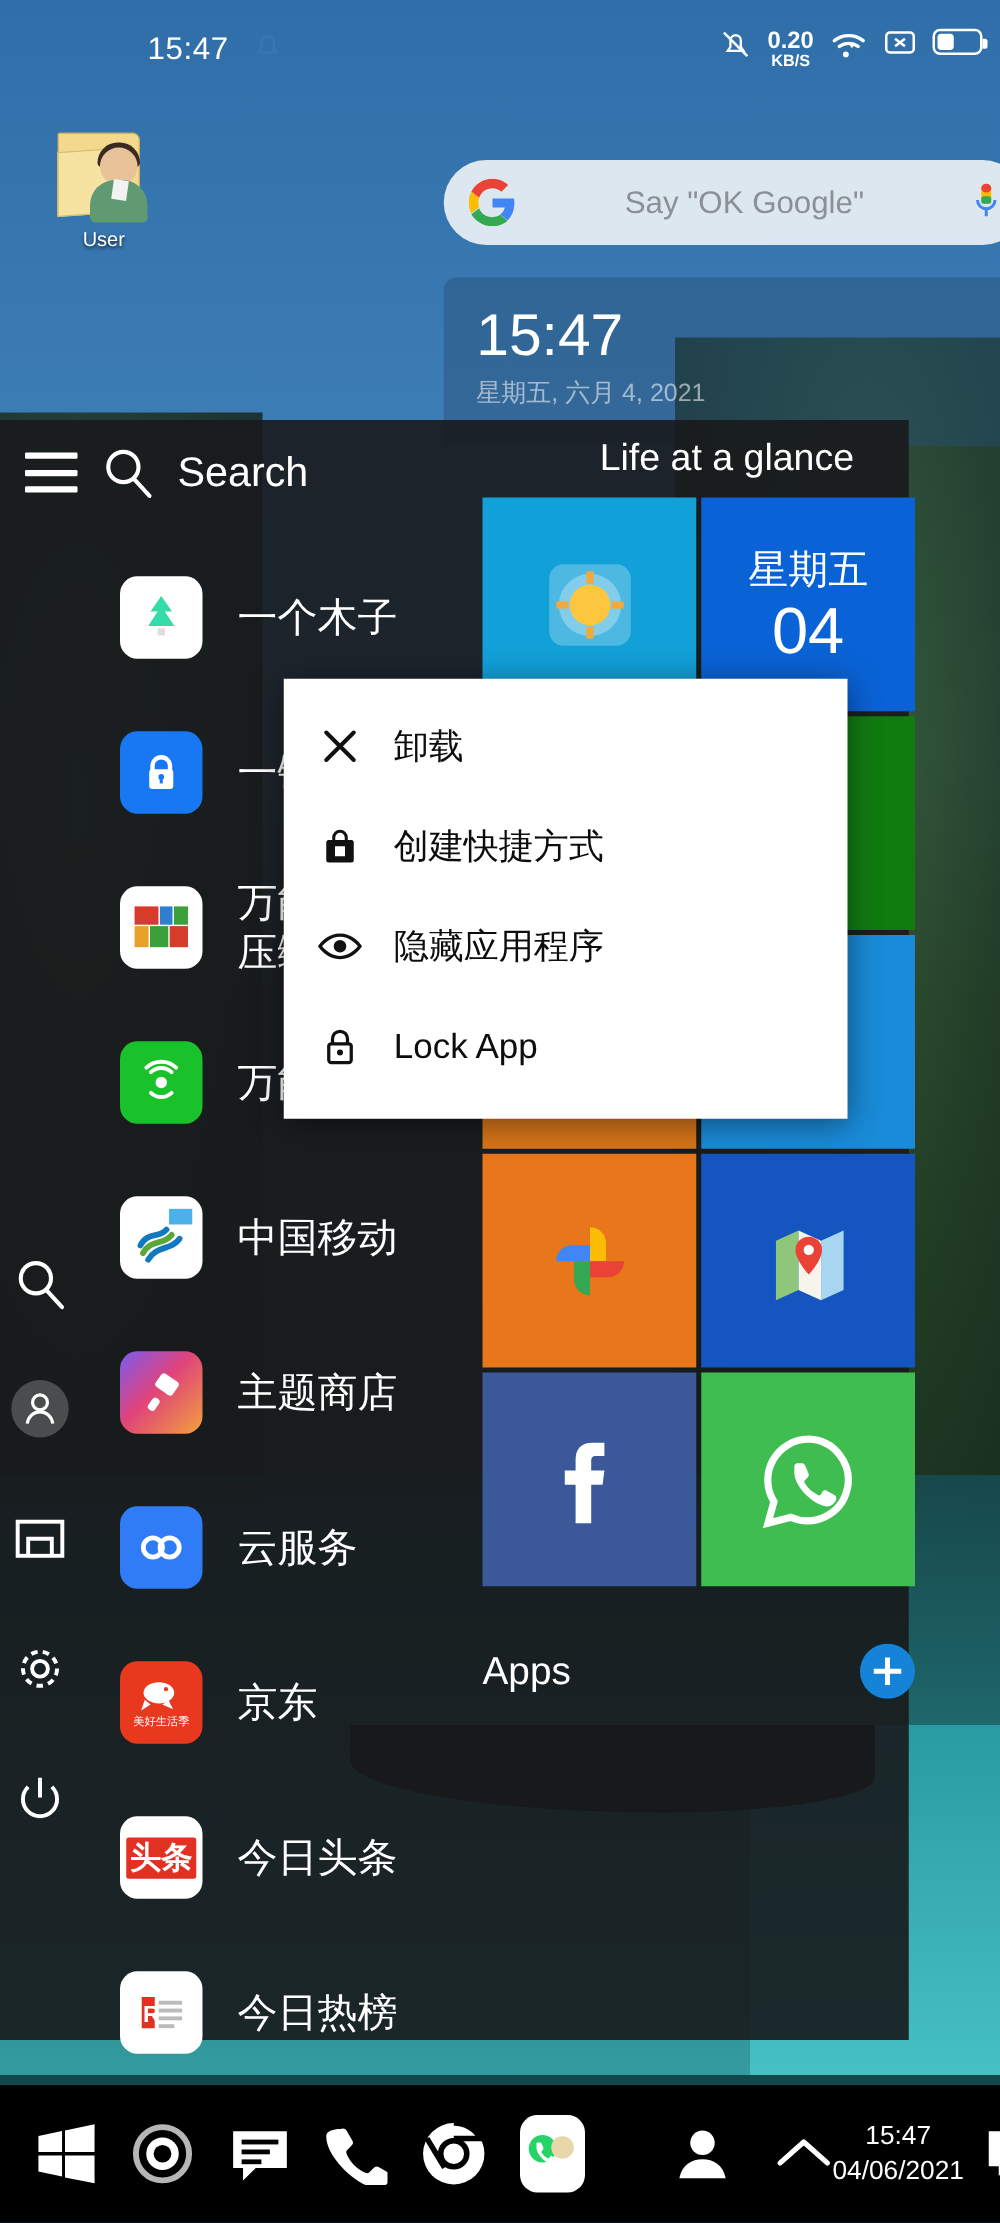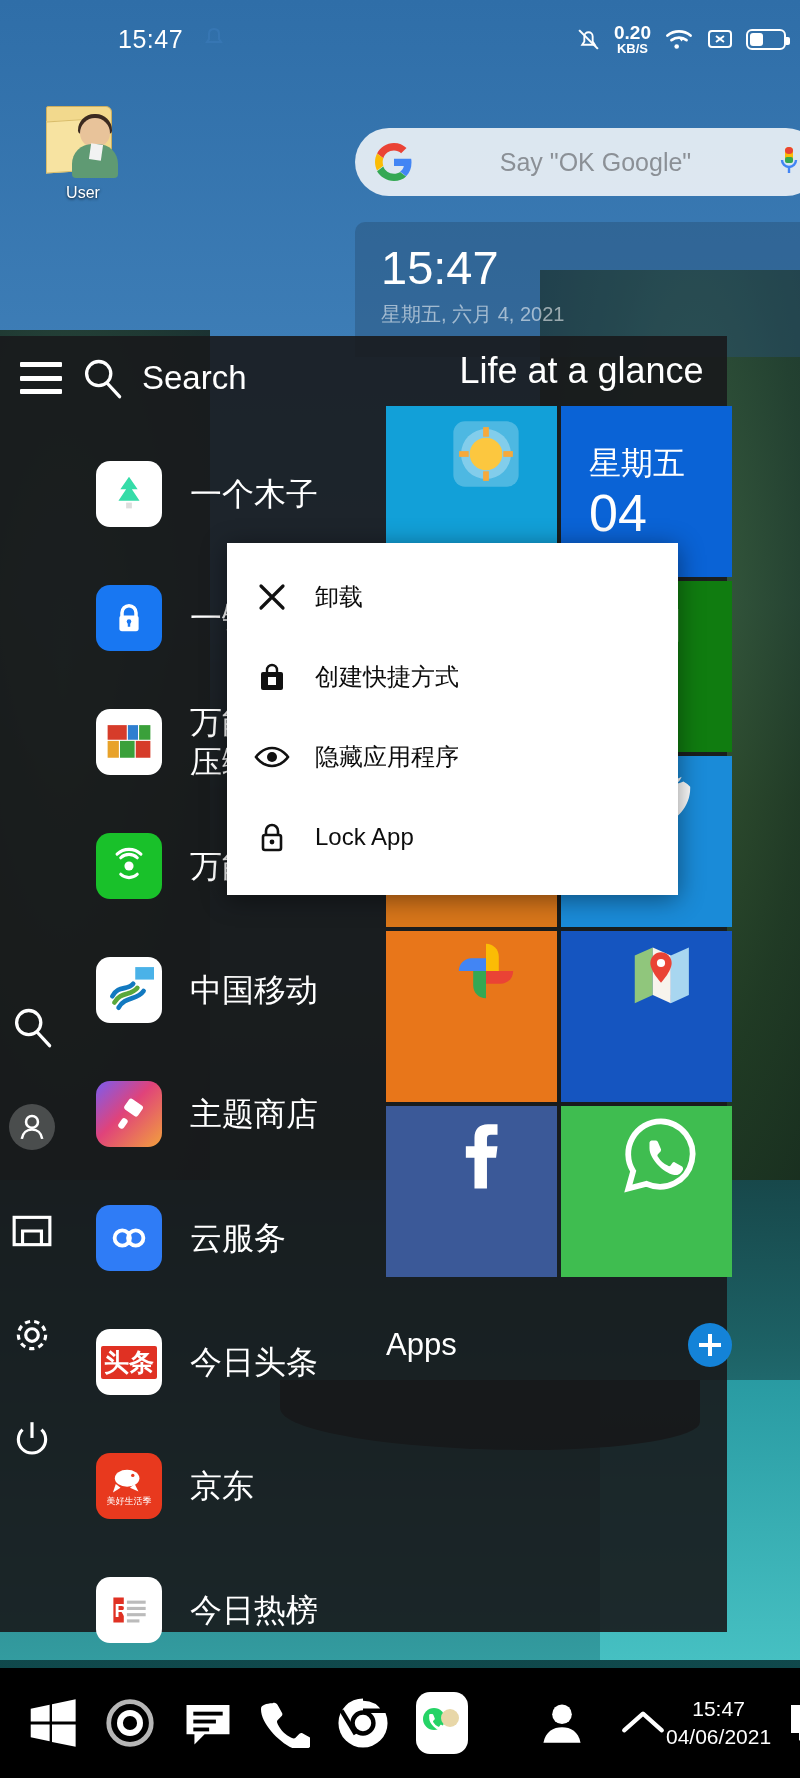--- a/index.html
+++ b/index.html
@@ -40,21 +40,21 @@
     opacity:.9;
   }
 
   
   #statusbar {
     position:absolute; left:0; top:0; width:800px; height:78px;
     display:flex; align-items:center; color:#fff;
   }
   #sb-time { margin-left:118px; font-size:25px; letter-spacing:.5px; }
   #sb-bell-blue { margin-left:22px; width:18px; height:22px; opacity:.45; }
-  #sb-right { margin-left:auto; margin-right:14px; display:flex; align-items:center; gap:13px; }
+  #sb-right { margin-left:auto; margin-right:14px; display:flex; align-items:flex-start; gap:13px; }
   .sb-ico { display:block; }
   #sb-net { text-align:center; line-height:1.0; }
   #sb-net .n1 { font-size:19px; font-weight:bold; display:block; }
   #sb-net .n2 { font-size:13px; font-weight:bold; display:block; }
   #sb-batt { width:40px; height:21px; border:2.5px solid #fff; border-radius:6px; position:relative; }
   #sb-batt::after { content:""; position:absolute; right:-6px; top:6px; width:4px; height:8px; background:#fff; border-radius:0 2px 2px 0; }
   #sb-batt i { position:absolute; left:2px; top:2px; bottom:2px; width:13px; background:#fff; border-radius:3px; display:block; }
 
   
   #icon-user { position:absolute; left:28px; top:100px; width:110px; text-align:center; }
@@ -103,39 +103,39 @@
   #sm-searchlbl { color:#fff; font-size:33px; }
 
   #applist { position:absolute; left:96px; top:96px; width:420px; }
   .app-row { display:flex; align-items:center; height:124px; }
   .app-ic { width:66px; height:66px; border-radius:14px; flex:0 0 66px; position:relative; overflow:hidden;
             display:flex; align-items:center; justify-content:center; }
   .app-name { color:#fff; font-size:32px; margin-left:28px; line-height:1.25; }
 
   
   #tiles { position:absolute; left:378px; top:0; width:407px; color:#fff; }
-  .tile-group-hdr { font-size:36px; padding:14px 0 14px 0; text-align:center; }
+  .tile-group-hdr { font-size:30px; padding:14px 0 14px 0; text-align:center; }
   .tile-grid { display:flex; flex-wrap:wrap; width:346px; margin-left:8px; gap:4px; }
-  .tile { width:171px; height:171px; position:relative; display:flex; justify-content:center;padding-left:28px; }
+  .tile { width:171px; height:171px; position:relative; display:flex; align-items:center; justify-content:center; }
   .group-row { display:flex; align-items:center; justify-content:space-between; width:346px; margin:26px 0 0 8px; }
   .group-row .t { font-size:31px; }
   .plus { width:44px; height:44px; border-radius:50%; background:#1483d8; position:relative; flex:0 0 44px; }
   .plus::before,.plus::after { content:""; position:absolute; background:#fff; }
   .plus::before { left:11px; top:20px; width:22px; height:4px; }
   .plus::after  { left:20px; top:11px; width:4px; height:22px; }
 
   
   #ctxmenu {
     position:absolute; left:227px; top:543px; width:451px;
     background:#fff; box-shadow:0 4px 24px rgba(0,0,0,.45);
     padding:14px 0 18px 0; z-index:40;
   }
   .ctx-item { display:flex; align-items:center; height:80px; padding-left:26px; }
   .ctx-ic { width:38px; height:38px; flex:0 0 38px; display:flex; align-items:center; justify-content:center; }
-  .ctx-lbl { font-size:24px; color:#0d0d0d; margin-left:24px; }
+  .ctx-lbl { font-size:28px; color:#0d0d0d; margin-left:24px; }
 
   
   #taskbar {
     position:absolute; left:0; bottom:0; width:800px; height:110px;
     background:#000; display:flex; align-items:center;
   }
   .tb-ic { width:56px; height:56px; margin-left:26px; display:flex; align-items:center; justify-content:center; }
   #tb-clock { margin-left:auto; margin-right:18px; color:#fff; font-size:21px; text-align:center; line-height:1.35; }
   #tb-notify { width:52px; height:44px; margin-right:16px; }
   svg { display:block; }
@@ -353,37 +353,37 @@
       <span class="app-ic" style="background:#2f7cf6">
         <svg viewBox="0 0 48 48" width="46" height="46">
             <circle cx="17" cy="24" r="8" fill="none" stroke="#fff" stroke-width="4"></circle>
             <circle cx="31" cy="24" r="8" fill="none" stroke="#fff" stroke-width="4"></circle>
           </svg>
       </span>
       <span class="app-name">云服务</span>
     </div>
 
     <div class="app-row">
-      <span class="app-ic" style="background:#fff">
-        <span style="background:#e03123;color:#fff;font-size:25px;font-weight:bold;padding:4px 3px;border-radius:2px;line-height:1;">头条</span>
-      </span>
-      <span class="app-name">今日头条</span>
-    </div>
-
-    <div class="app-row">
       <span class="app-ic" style="background:#e8391e; flex-direction:column">
         <svg viewBox="0 0 48 36" width="46" height="34">
             <ellipse cx="22" cy="14" rx="13" ry="9" fill="#fff"></ellipse>
             <circle cx="28" cy="11" r="1.8" fill="#e8391e"></circle>
             <path d="M10 20l-3 9 8-5z" fill="#fff"></path>
             <path d="M30 20l4 8-9-4z" fill="#fff"></path>
           </svg>
         <span style="font-size:9px;color:#fff;margin-top:-4px">美好生活季</span>
       </span>
       <span class="app-name">京东</span>
+    </div>
+
+    <div class="app-row">
+      <span class="app-ic" style="background:#fff">
+        <span style="background:#e03123;color:#fff;font-size:25px;font-weight:bold;padding:4px 3px;border-radius:2px;line-height:1;">头条</span>
+      </span>
+      <span class="app-name">今日头条</span>
     </div>
 
     <div class="app-row">
       <span class="app-ic" style="background:#fff">
         <svg viewBox="0 0 48 48" width="50" height="50">
           <rect x="6" y="10" width="36" height="28" rx="2" fill="#fff"></rect>
           <path d="M9 12h10v24H9z" fill="#e03123"></path>
           <text x="10" y="31" font-size="18" font-weight="bold" fill="#fff" font-family="Liberation Sans, sans-serif">R</text>
           <rect x="22" y="15" width="18" height="3" fill="#bbb"></rect>
             <rect x="22" y="21" width="18" height="3" fill="#bbb"></rect>

